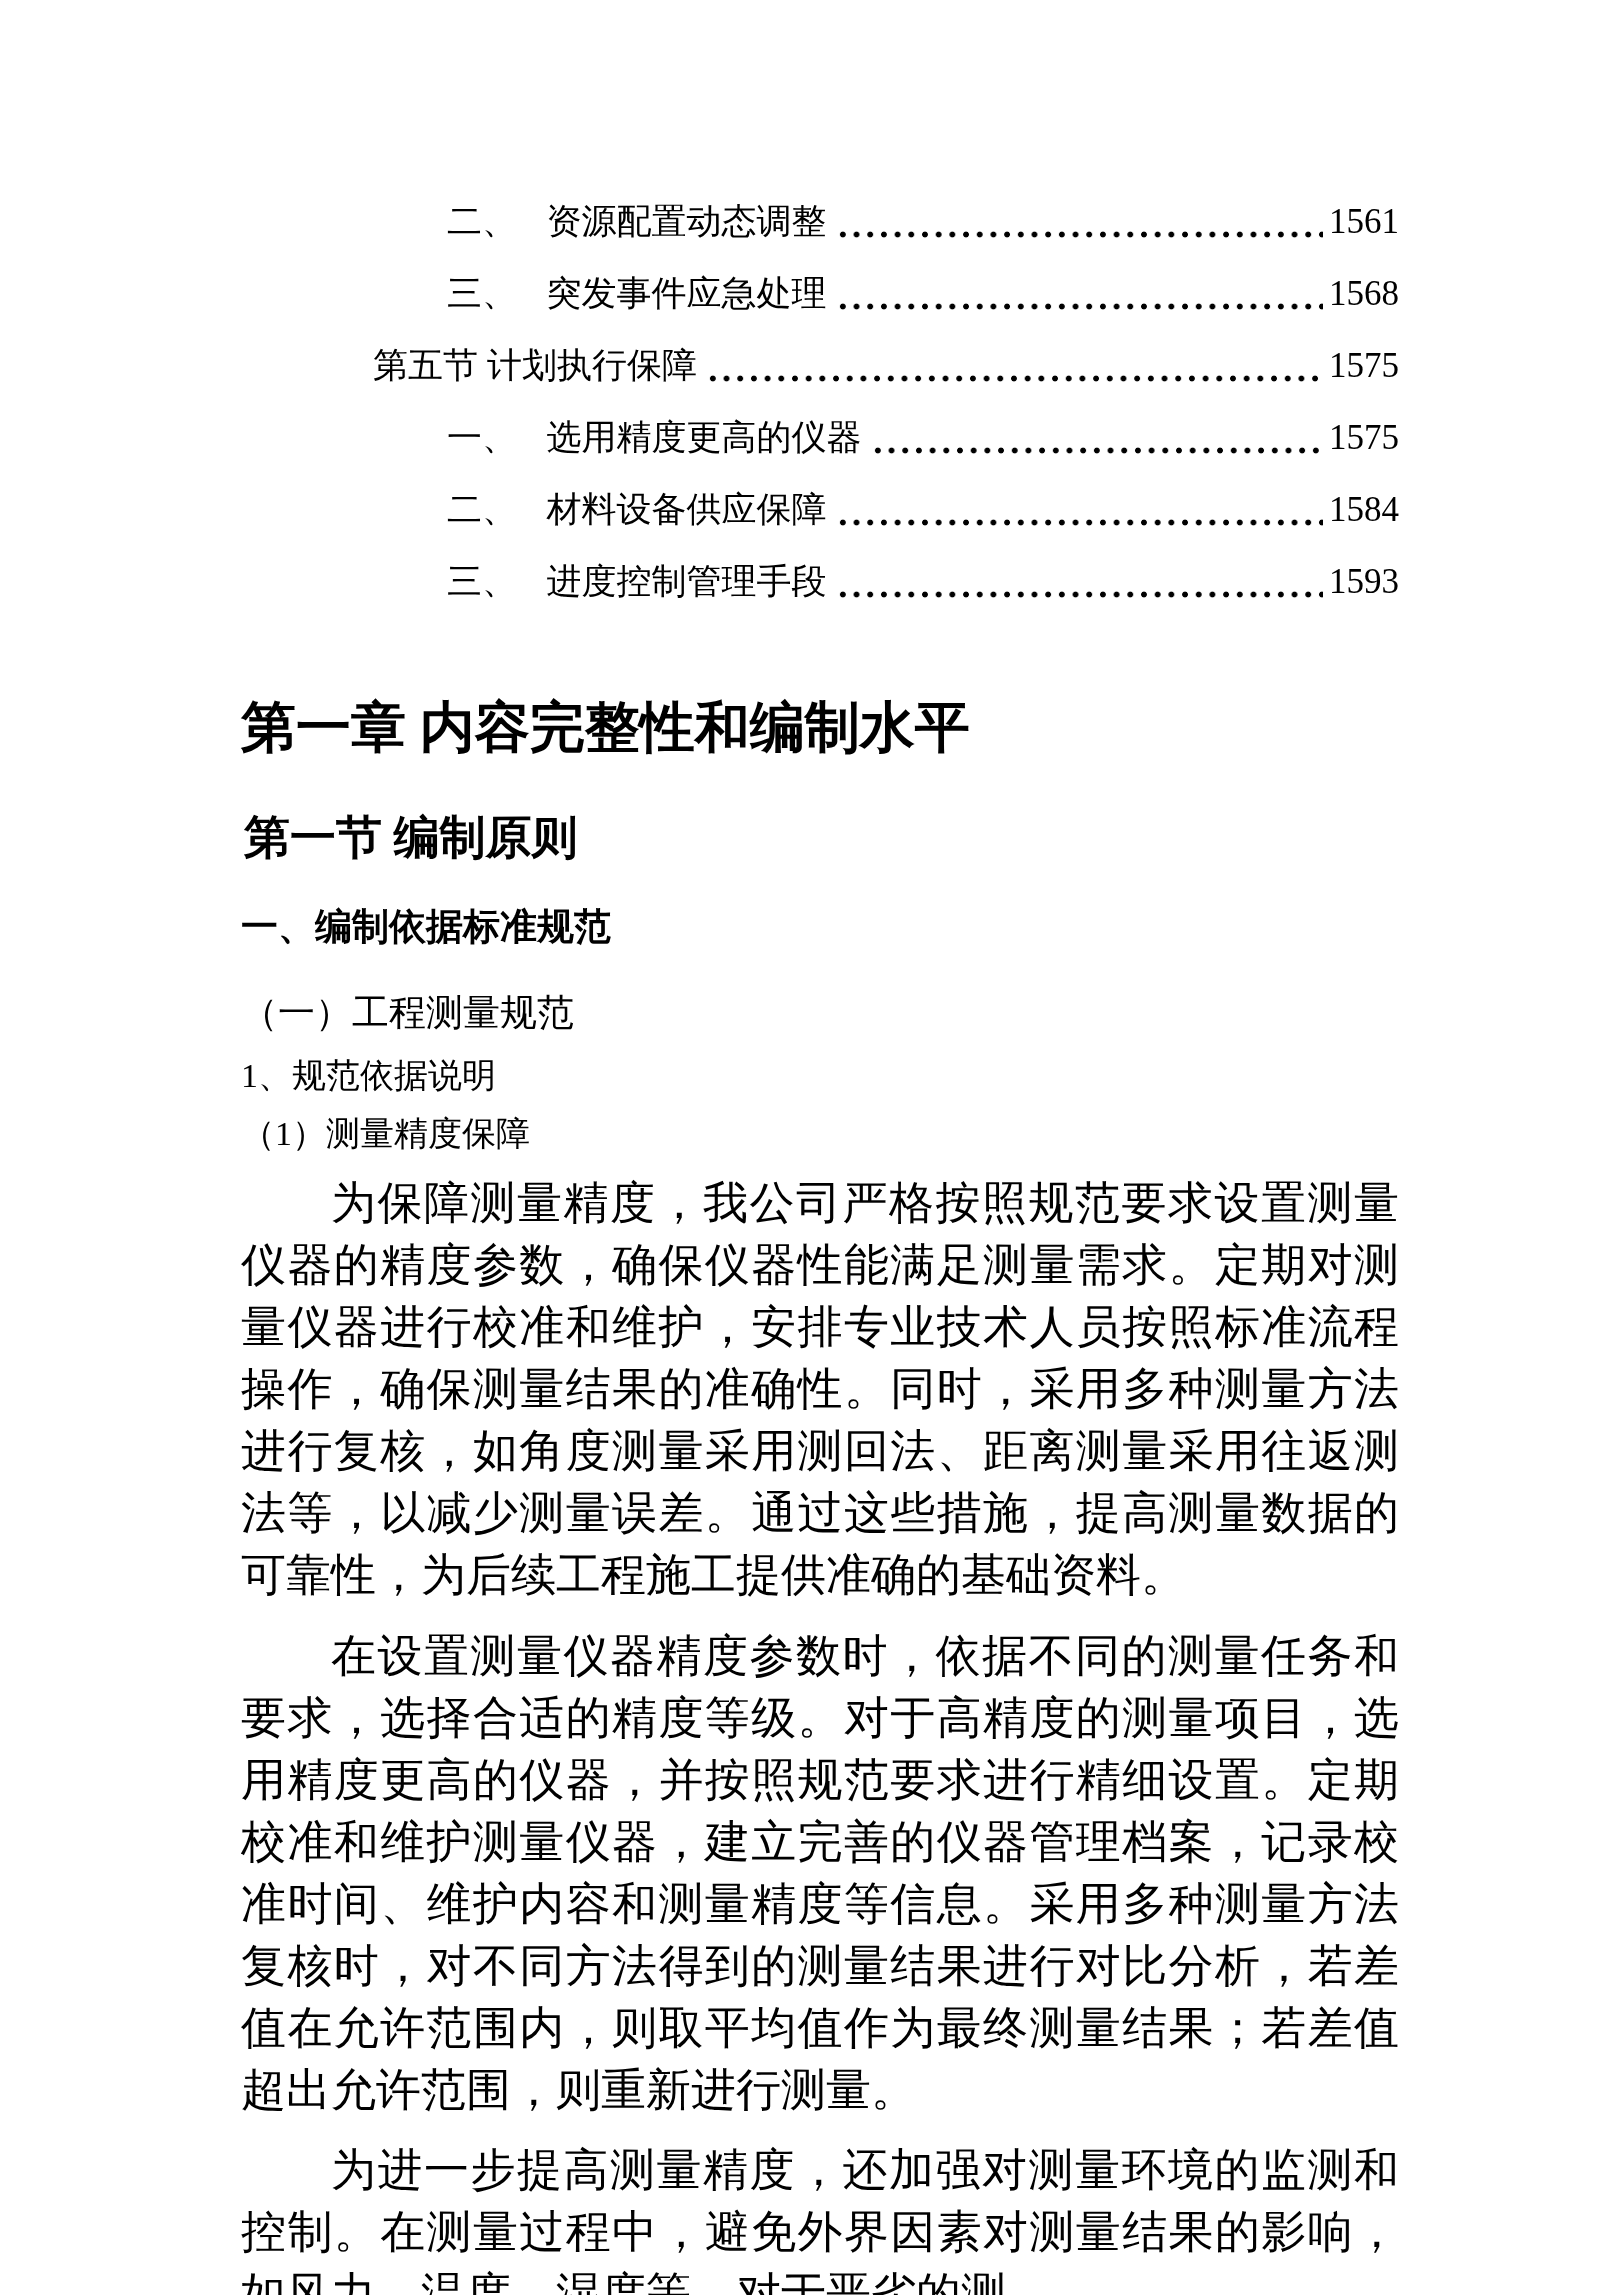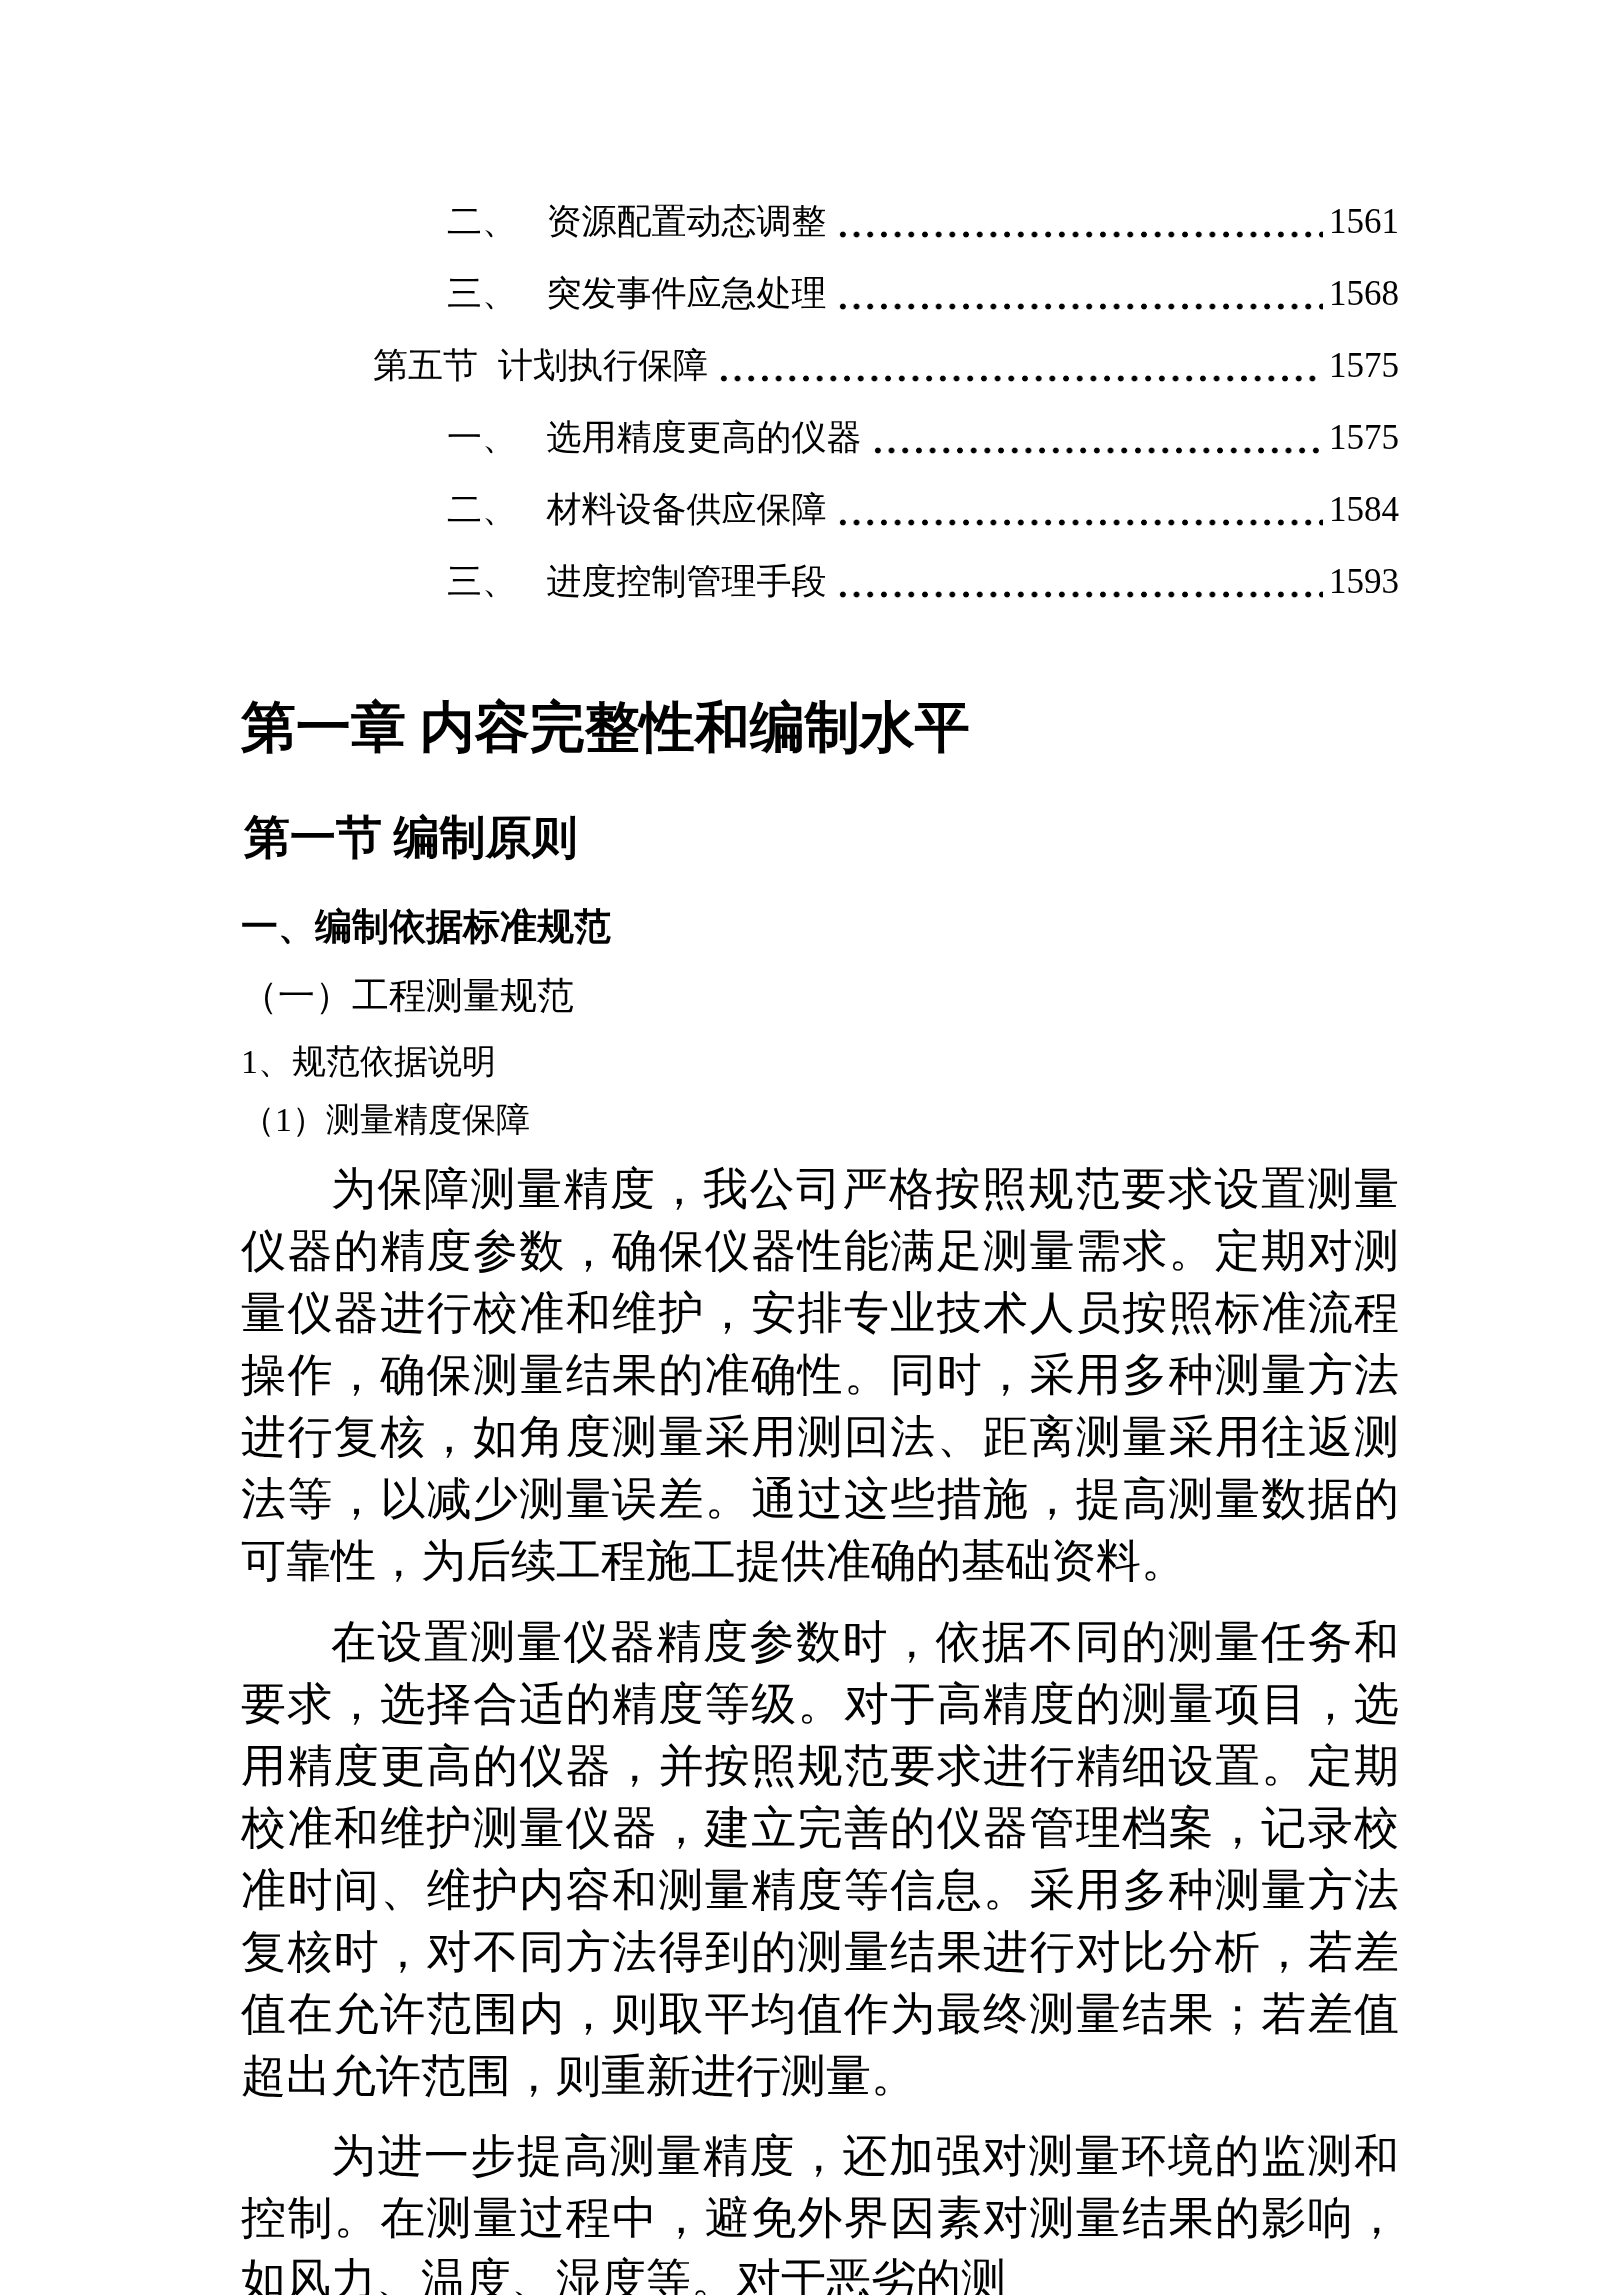--- a/index.html
+++ b/index.html
@@ -25,21 +25,21 @@
   .toc { width: 100%; }
   .toc-row {
     display: flex;
     align-items: baseline;
     height: 72px;
     line-height: 72px;
     font-size: 35px;
     white-space: nowrap;
   }
   .toc-sub .toc-num { margin-left: 206px; margin-right: 29.4px; }
-  .toc-section .toc-num { margin-left: 132px; margin-right: 20px; }
+  .toc-section .toc-num { margin-left: 132px; margin-right: 9px; }
   .toc-title { flex: 0 0 auto; }
   .toc-dots {
     flex: 1 1 auto;
     align-self: stretch;
     margin: 0 6.5px 0 9.2px;
     background-image: radial-gradient(circle, #000 2.6px, transparent 3px);
     background-size: 13.7px 6.5px;
     background-repeat: repeat-x;
     background-position: left 68%;
   }
@@ -59,25 +59,24 @@
     font-weight: bold;
     white-space: pre-wrap;
   }
   .h-item {
     margin: 38px 0 0 0;
     font-size: 37px;
     line-height: 48px;
     font-weight: bold;
   }
   .h-paren {
-    margin: 26px 0 0 0;
+    margin: 40px 0 0 0;
     font-size: 37px;
     line-height: 43px;
     font-weight: normal;
-    font-family: Liberation Mono, monospace;
   }
   .h-clause {
     margin: 21px 0 0 0;
     font-size: 34px;
     line-height: 41px;
     font-weight: normal;
   }
   .h-point {
     margin: 17px 0 0 0;
     font-size: 34px;

